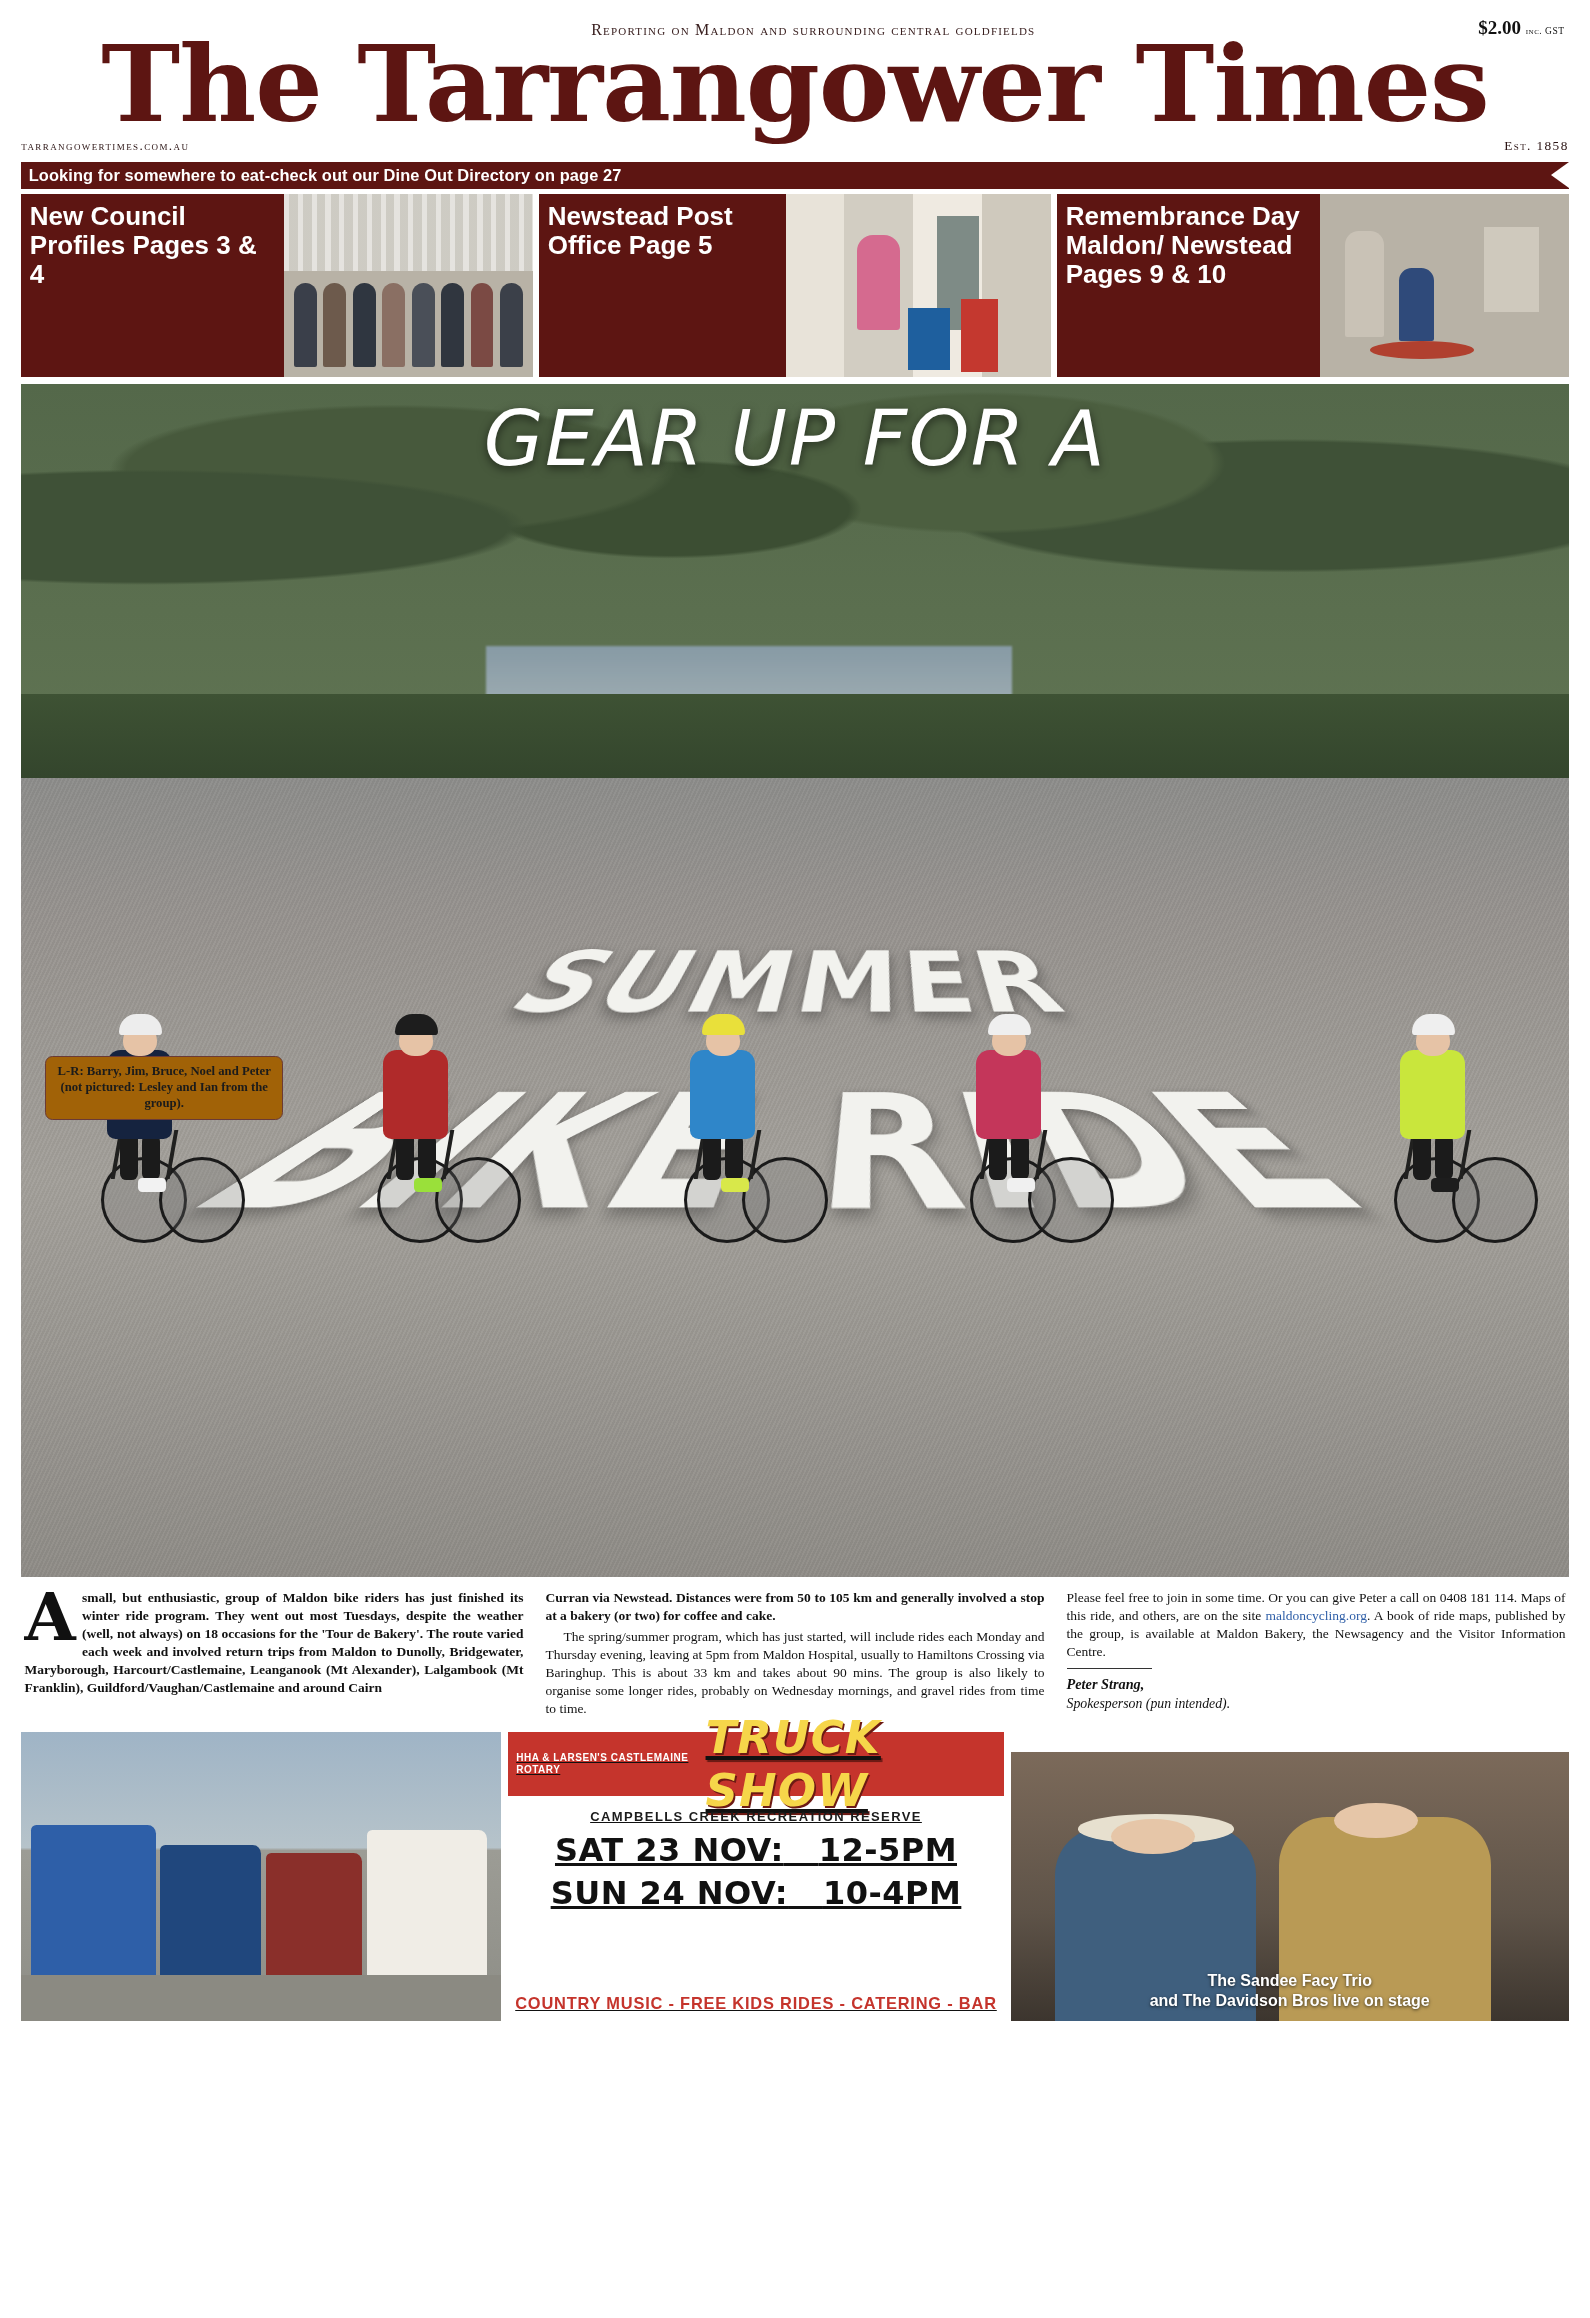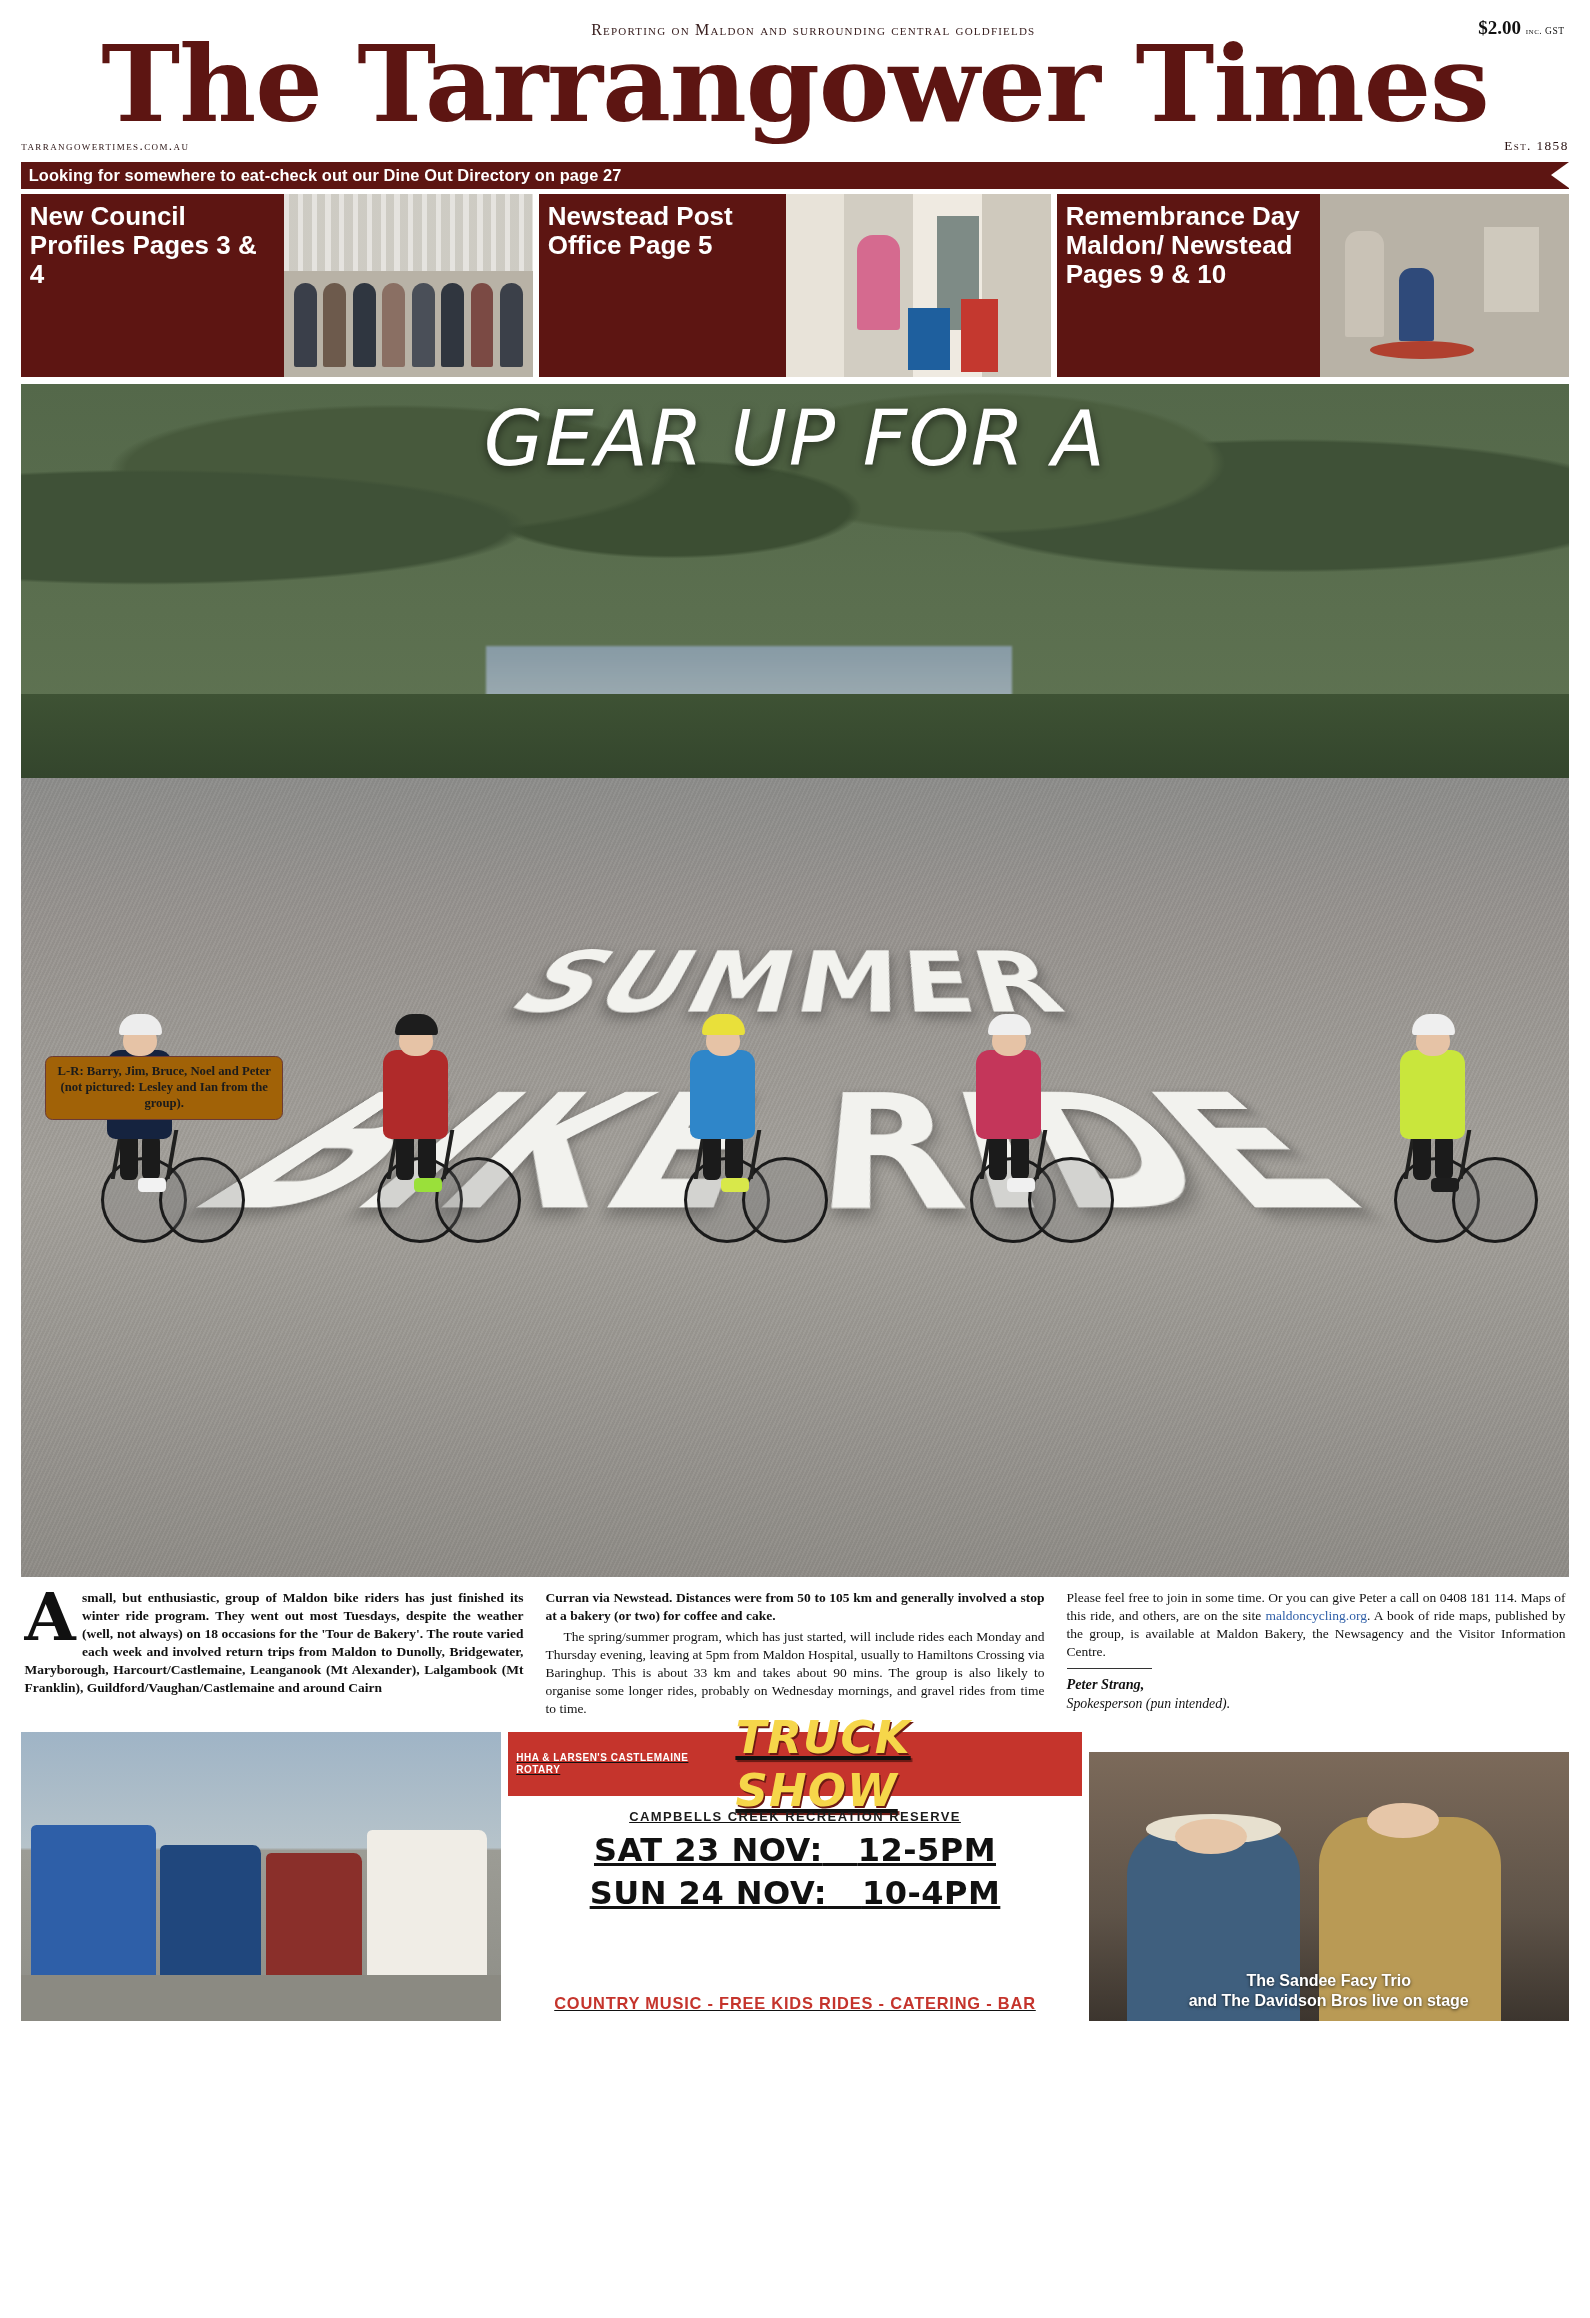--- a/index.html
+++ b/index.html
@@ -539,21 +539,21 @@
     text-align: center;
     font-family: "Liberation Sans", sans-serif;
     font-weight: bold;
     font-size: 16.4px;
     letter-spacing: 0.8px;
     color: #c5342c;
     padding-bottom: 8.5px;
   }
 
   .ad-music {
-    width: 480px;
+    width: 558px;
     position: relative;
     overflow: hidden;
     background: linear-gradient(to bottom, #7c6a5a 0%, #5e5348 60%, #3c352e 100%);
     margin-top: 20px;
   }
   .ad-music .guyA, .ad-music .guyB {
     position: absolute;
     bottom: 0;
     border-radius: 48px 48px 0 0;
   }

